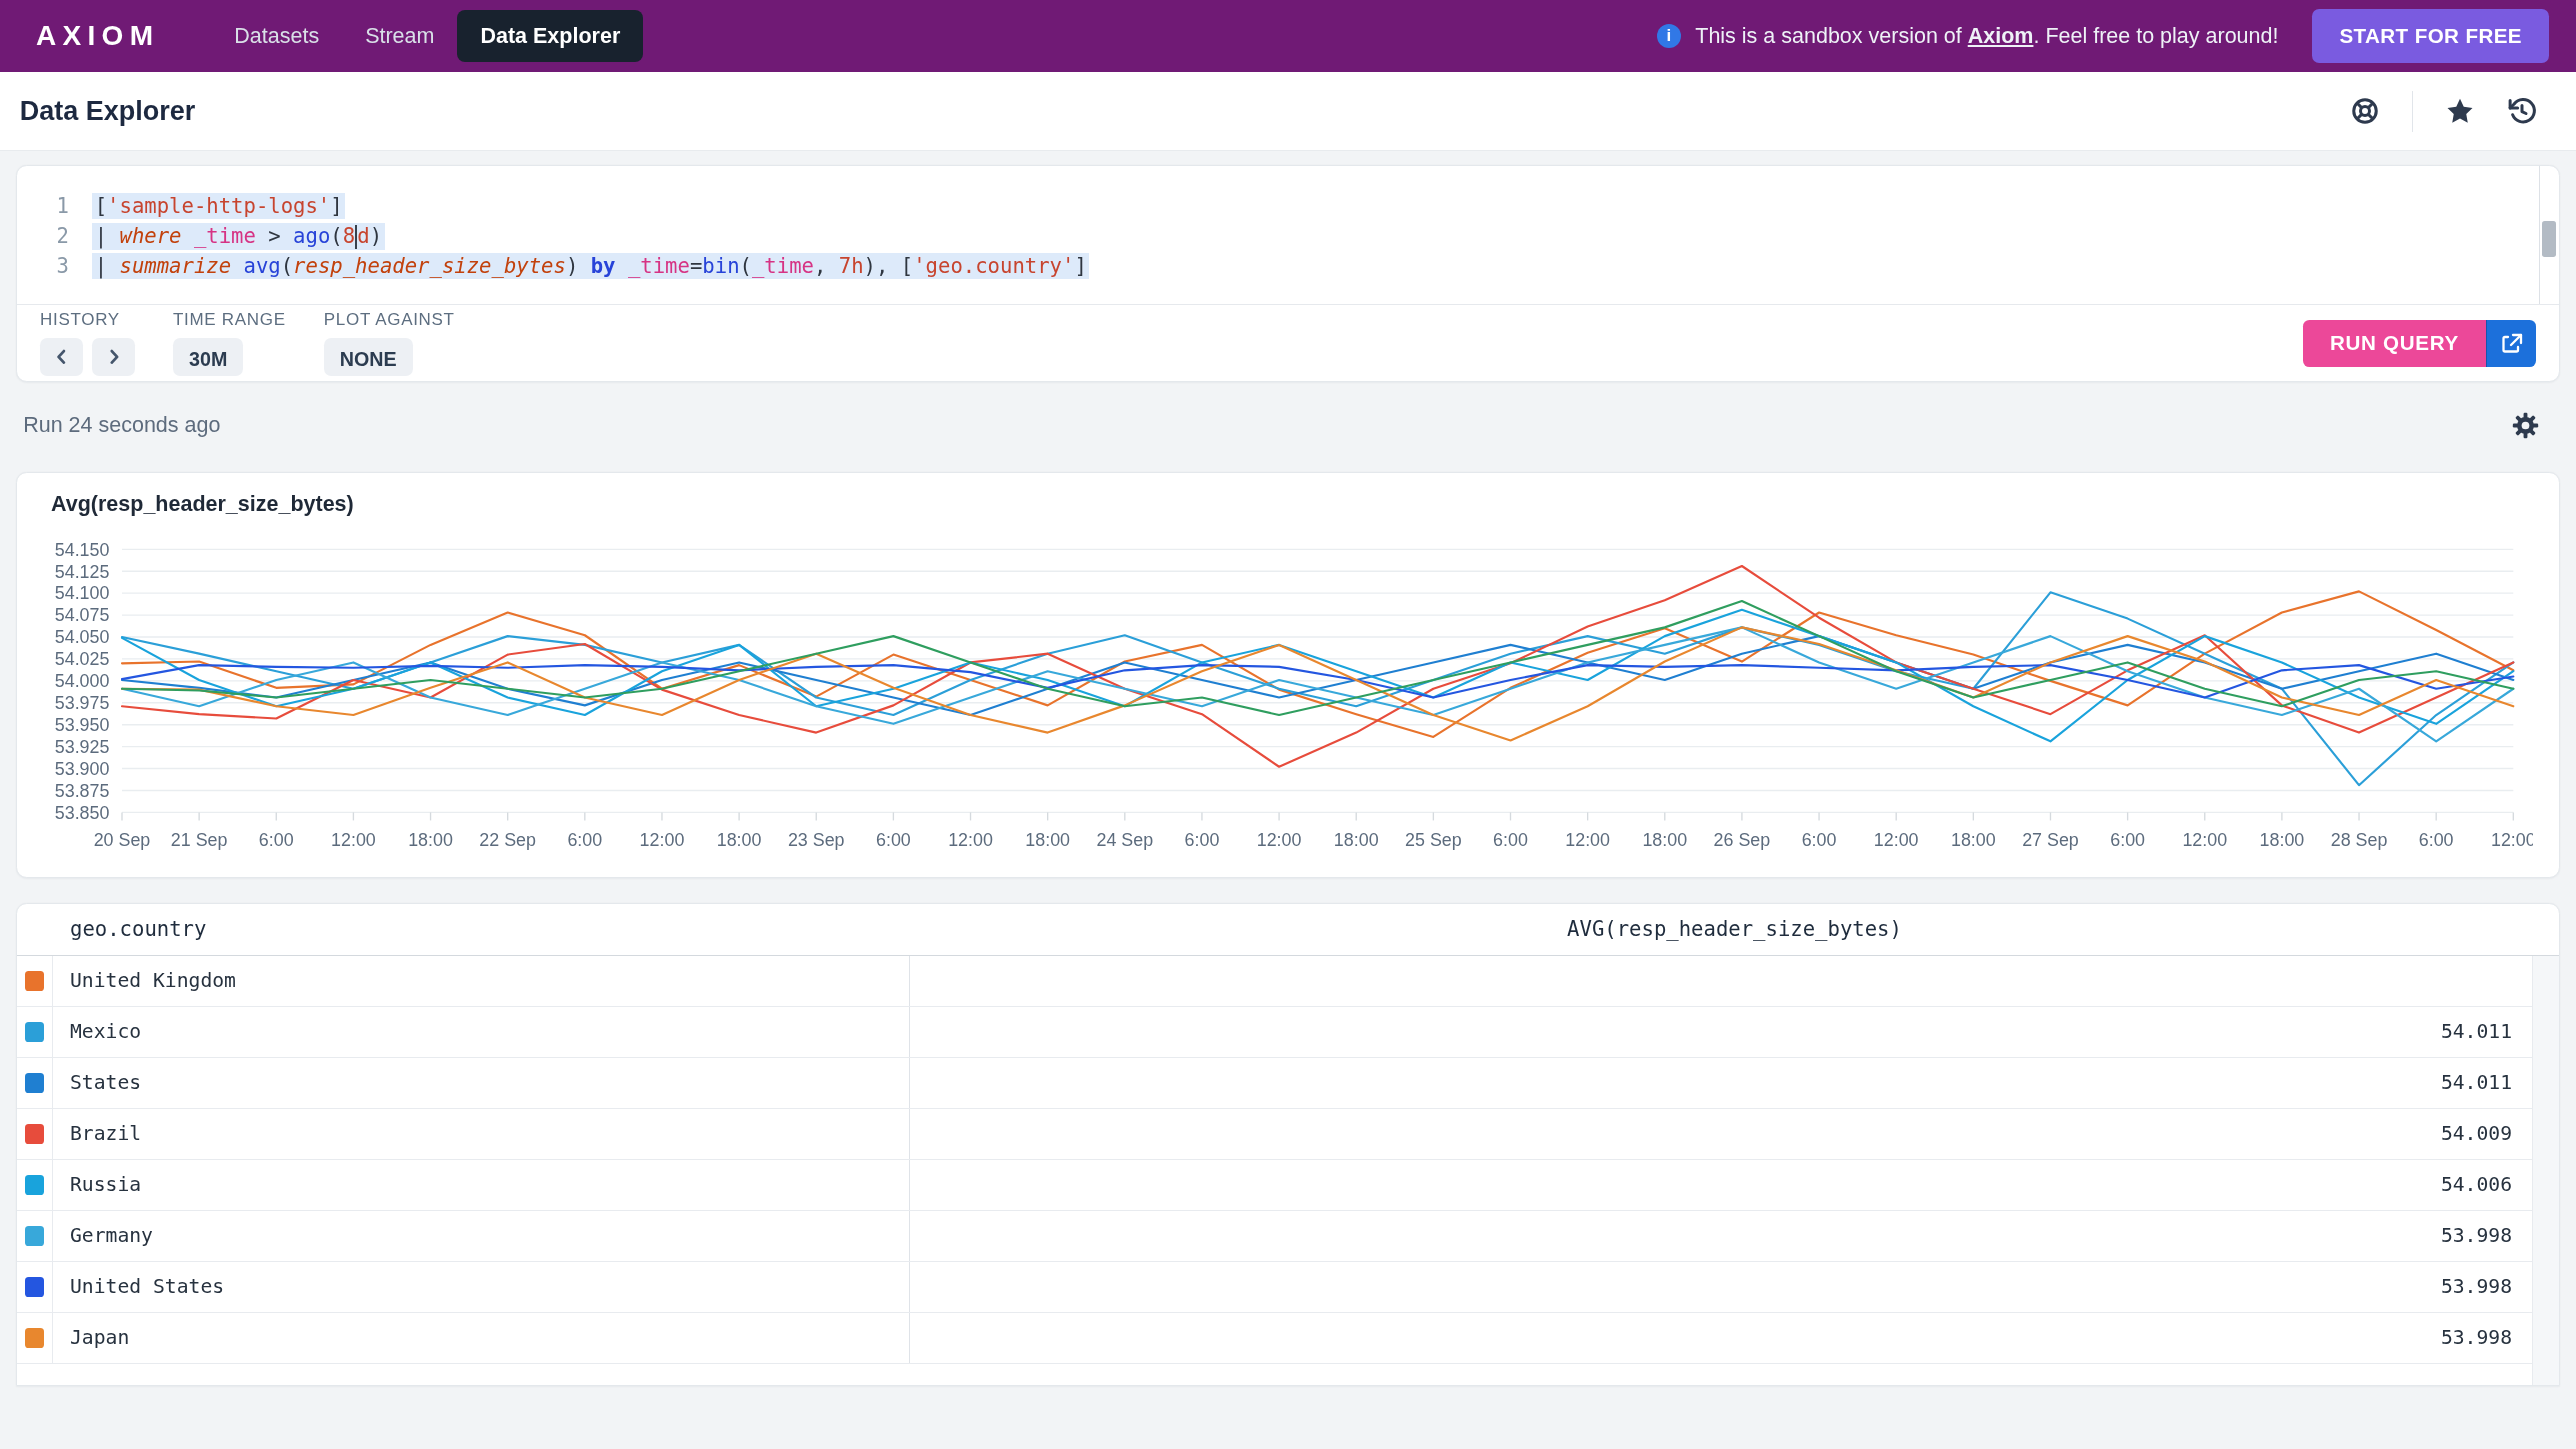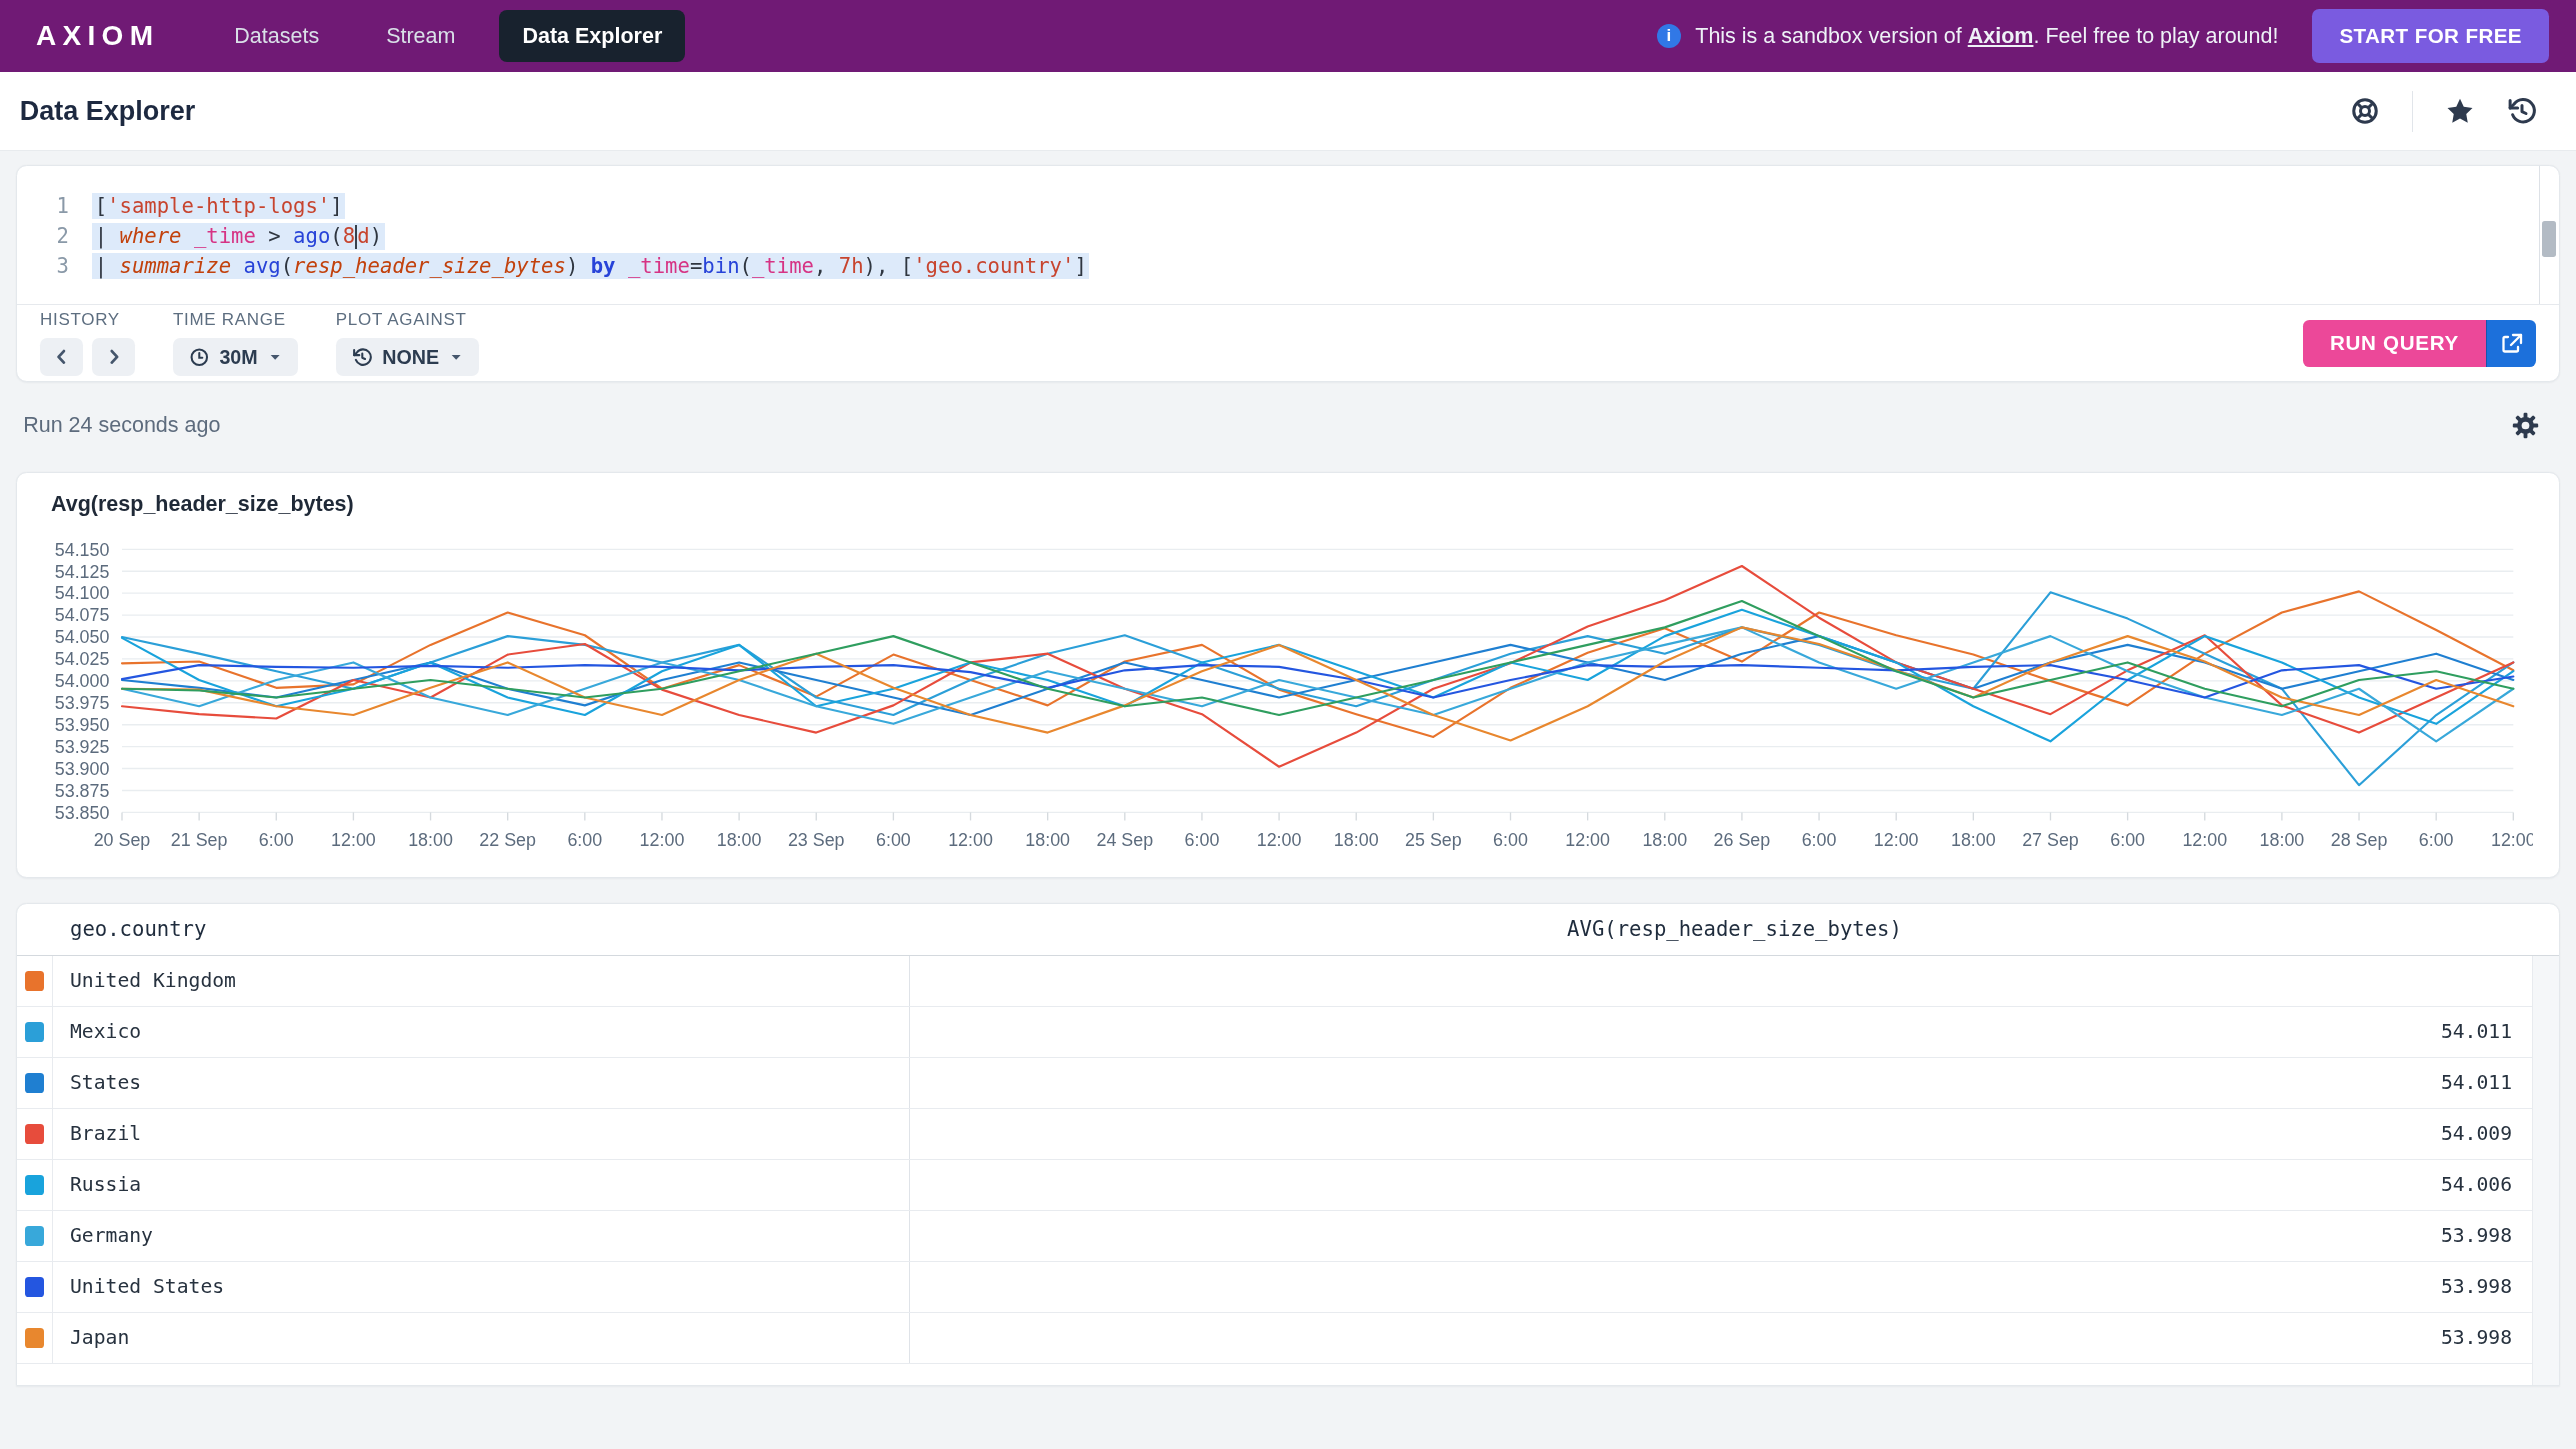--- a/index.html
+++ b/index.html
@@ -2,21 +2,21 @@
 <html style="font-size:14.3px"><head>
 <meta charset="utf-8">
 <style>
   * { margin:0; padding:0; box-sizing:border-box; }
   html,body { width:2576px; height:1449px; overflow:hidden; background:#f2f4f6;
     font-family:"Liberation Sans", sans-serif; }
 
   
   .topnav { height:72px; background:#701a75; display:flex; align-items:center; }
   .brand { margin-left:36px; color:#fff; font-size:28px; font-weight:700; letter-spacing:6.3px; }
-  .navitems { display:flex; align-items:flex-start; margin-left:52px; gap:21px; }
+  .navitems { display:flex; align-items:flex-start; margin-left:52px; gap:0; }
   .navitem { font-size:21.5px; color:#d9e0e8; padding:13.4px 23px; border-radius:8px; cursor:pointer; }
   .navitem.active { background:#18222e; color:#fff; font-weight:700; }
   .nav-right { margin-left:auto; display:flex; align-items:center; margin-right:27px; }
   .info-dot { width:24px; height:24px; border-radius:50%; background:#3178e6; color:#fff;
     font-size:17px; font-weight:700; display:flex; align-items:center; justify-content:center; margin-right:14.3px; }
   .banner-text { font-size:21.5px; color:#eef2f7; }
   .banner-text .lnk { font-weight:700; text-decoration:underline; cursor:pointer; }
   .cta { margin-left:34px; background:#7a5be0; color:#fff; border:none; border-radius:7.2px;
     font-size:20.6px; font-weight:700; letter-spacing:0.4px; padding:15px 27px; cursor:pointer;
     font-family:"Liberation Sans", sans-serif; }
@@ -48,21 +48,21 @@
 
   
   .controls { border-top:0.9px solid #e6e9ed; height:77px; display:flex; align-items:center; padding:0 23px; }
   .cgroup { margin-right:38px; }
   .clabel { font-size:17px; letter-spacing:0.7px; color:#5d6e80; font-weight:500; margin-bottom:8px; }
   .crow { display:flex; align-items:center; gap:9px; }
   .sqbtn { width:43px; height:38px; background:#edf0f4; border:none; border-radius:7.2px;
     display:flex; align-items:center; justify-content:center; cursor:pointer; }
   .pill { height:38px; background:#edf0f4; border:none; border-radius:7.2px; display:flex;
     align-items:center; gap:9.8px; padding:0 16px; font-size:19.7px; font-weight:600; color:#2c3c50;
-    cursor:pointer; font-family:"Liberation Sans", sans-serif; }
+    cursor:pointer; font-family:"Liberation Sans", sans-serif;flex-direction:column; }
   .run-wrap { margin-left:auto; display:flex; }
   .run-btn { height:47px; background:#ec4899; color:#fff; border:none; border-radius:6.3px 0 0 6.3px;
     font-size:20.6px; font-weight:700; letter-spacing:0.7px; padding:0 27px; cursor:pointer;
     font-family:"Liberation Sans", sans-serif; }
   .share-btn { height:47px; width:50px; background:#1c70db; border:none; border-left:0.9px solid rgba(10,40,90,.35);
     border-radius:0 6.3px 6.3px 0; display:flex; align-items:center; justify-content:center; cursor:pointer; }
 
   
   .status { margin:14.3px 16px 0 16px; height:57px; display:flex; align-items:center; padding:0 7.2px; }
   .status-text { font-size:21.5px; color:#5d6b7d; }

